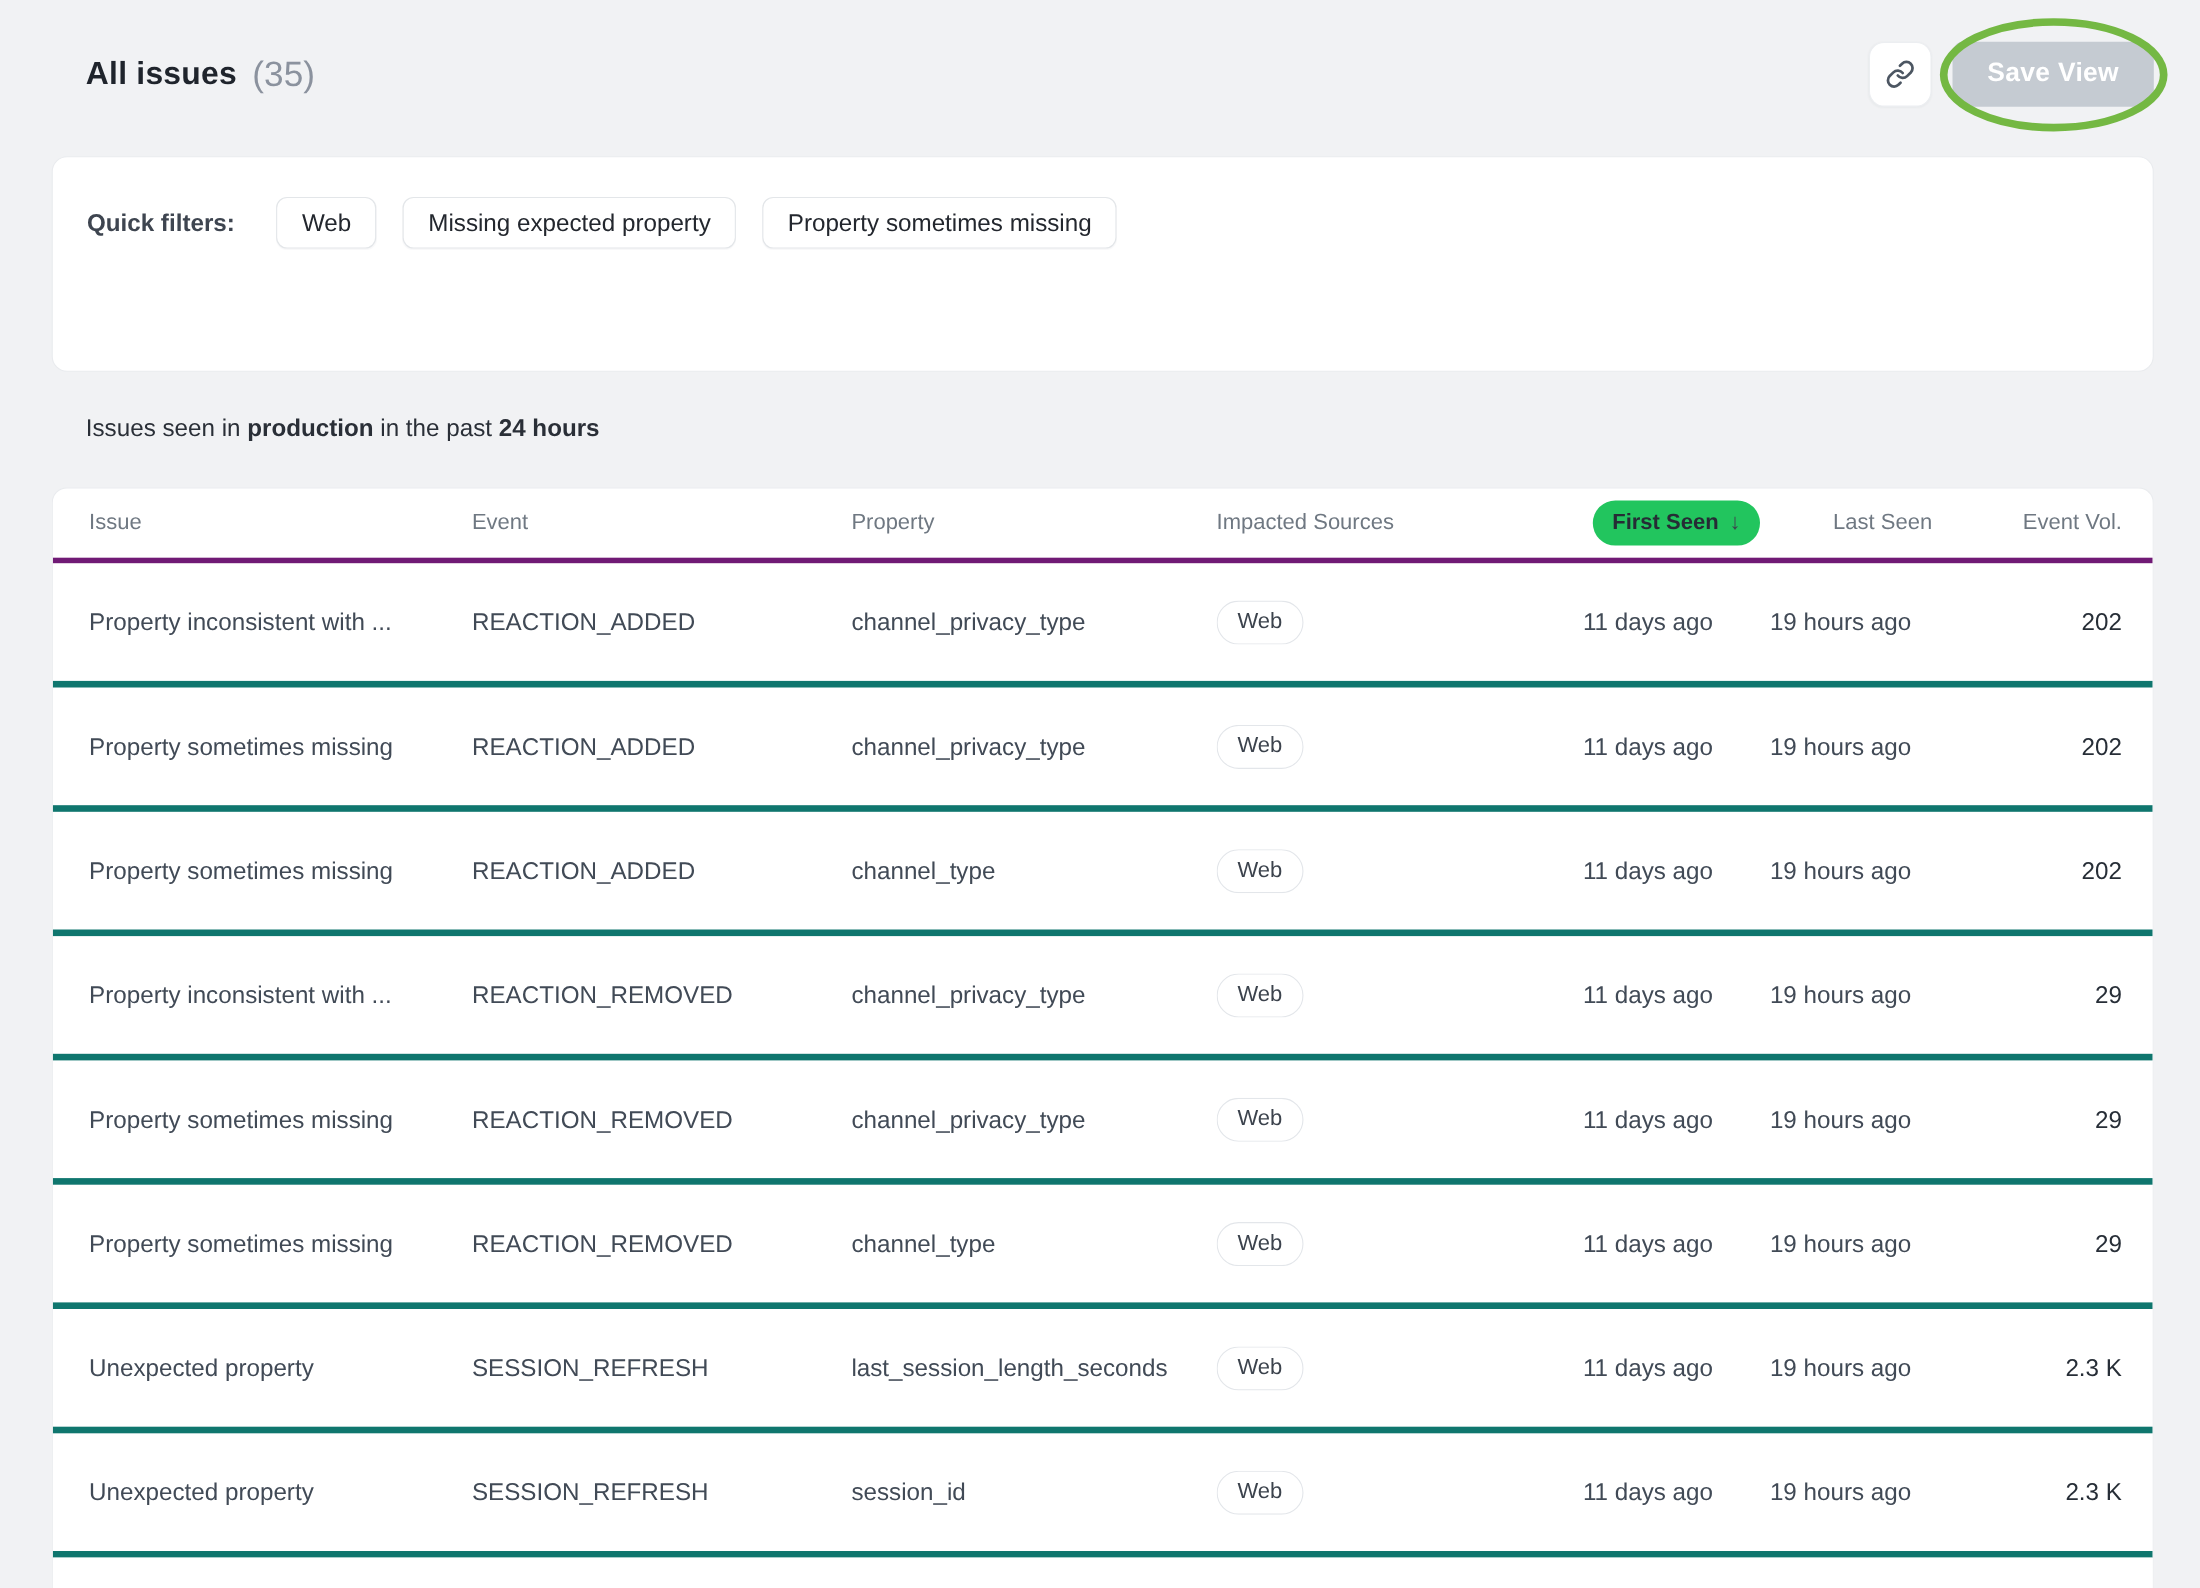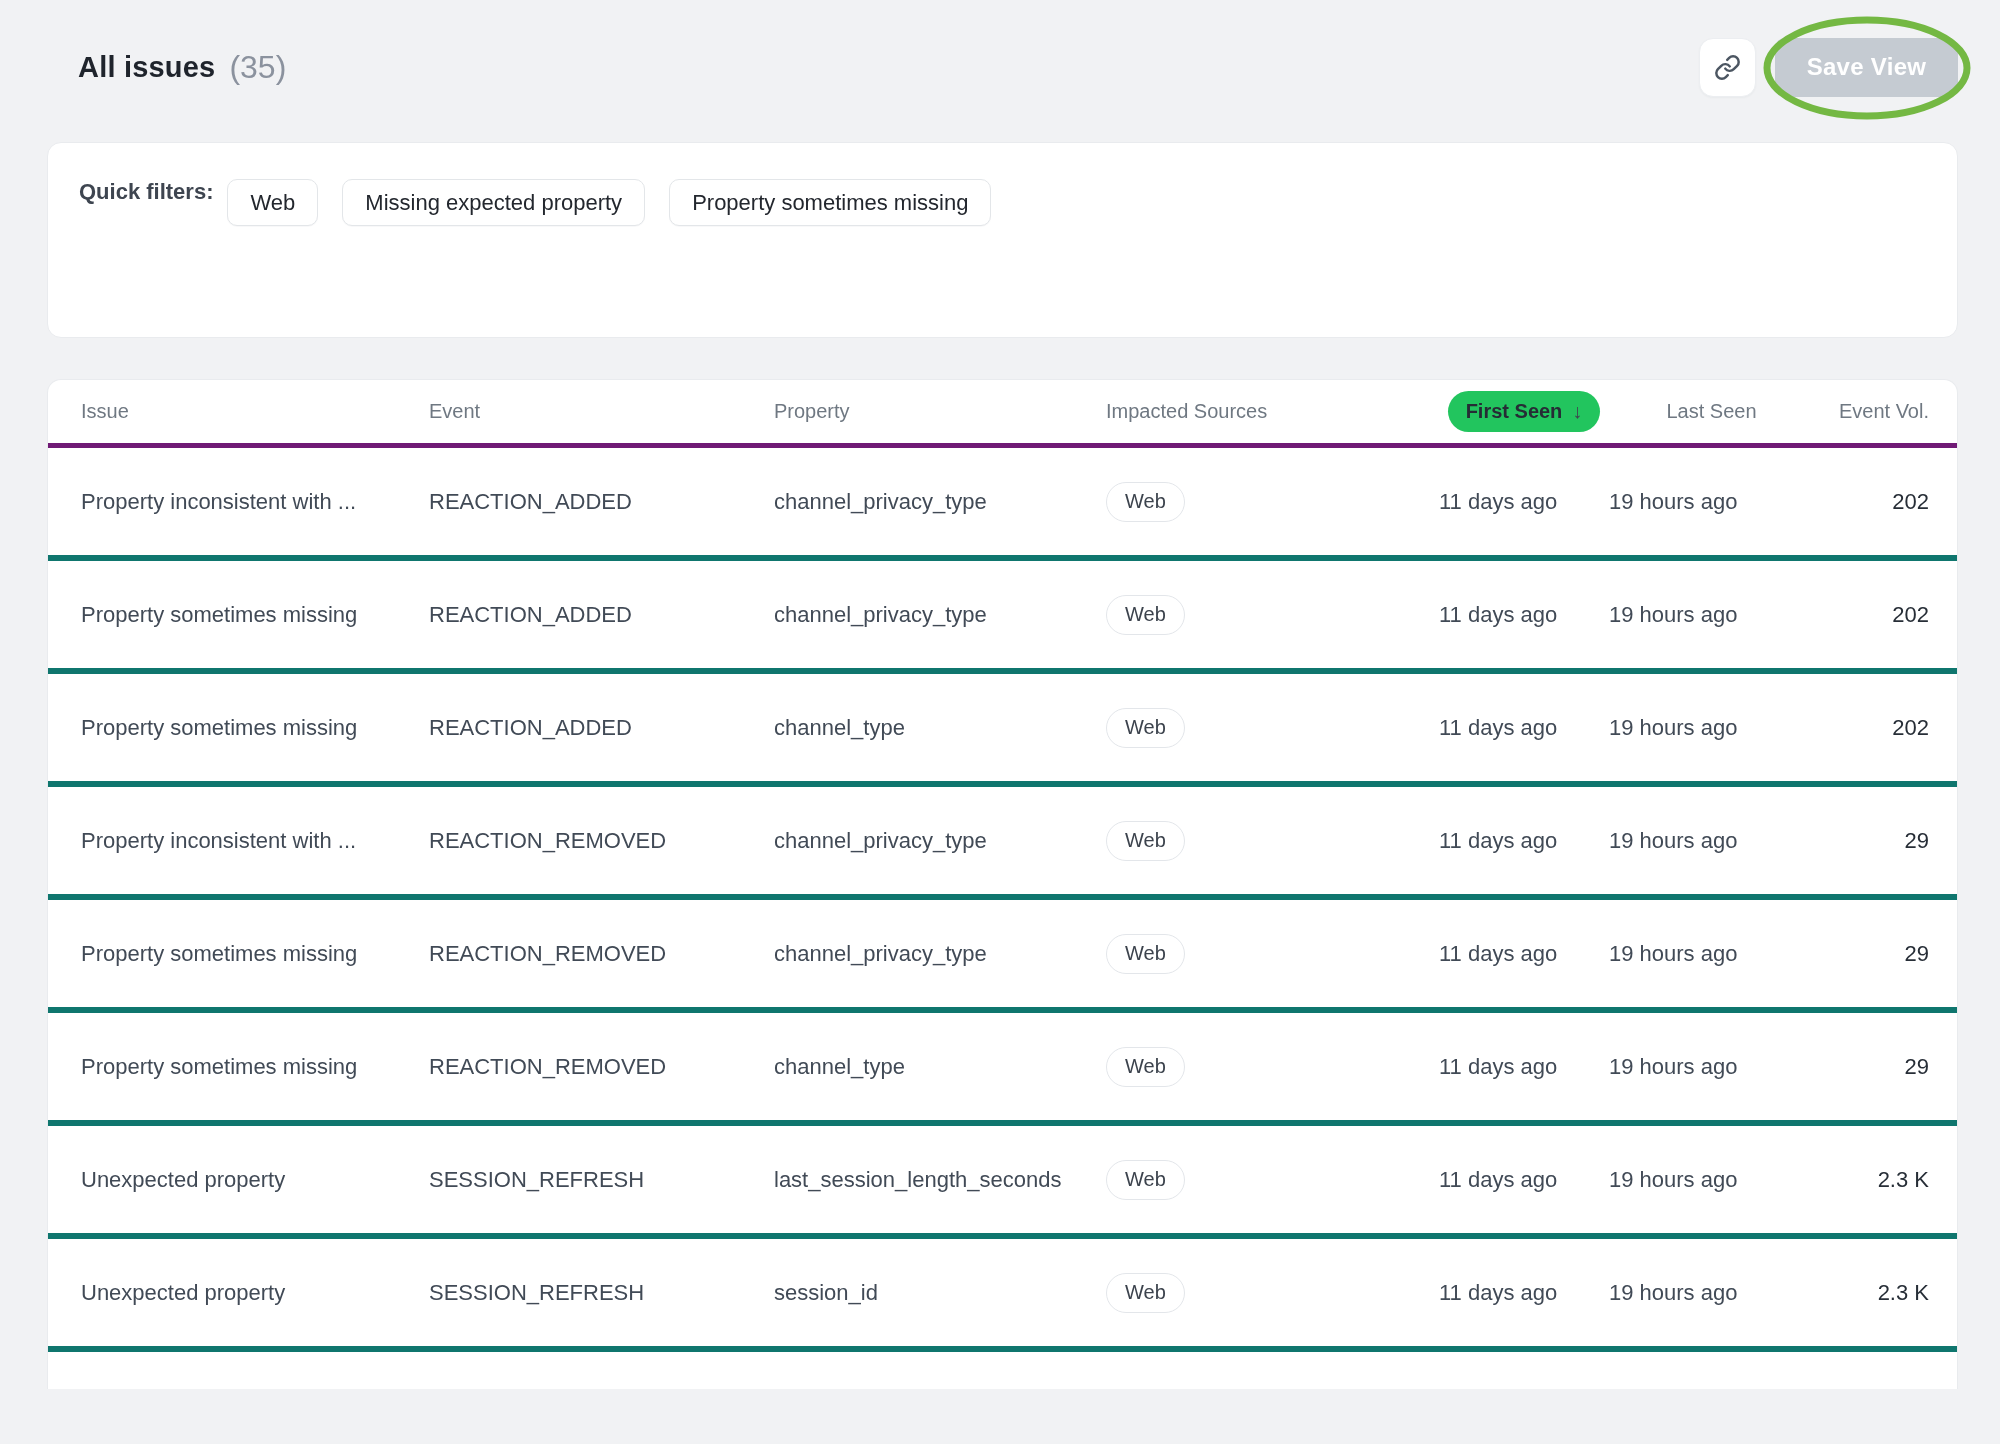--- a/index.html
+++ b/index.html
@@ -28,21 +28,21 @@
     border: none; border-radius: 10px; font-family: inherit;
     font-size: 24px; font-weight: 700; letter-spacing: 0.3px; cursor: default;
   }
   .annotation-svg { position: absolute; left: -12px; top: -22px; pointer-events: none; overflow: visible; }
 
   
   .filters-card {
     margin-top: 45px; height: 196px; background: #ffffff;
     border: 1px solid #e9ebee; border-radius: 14px; padding: 36px 31px 0 31px;
   }
-  .chips-row { display: flex; align-items: flex-start; gap: 12px; }
+  .chips-row { display: flex; align-items: center; gap: 36px; }
   .qf-label { font-size: 22px; font-weight: 700; color: #3e4550; margin-right: 2px; }
   .chip {
     display: inline-flex; align-items: center; height: 47px; padding: 0 22px;
     background: #ffffff; border: 1px solid #e3e6e9; border-radius: 10px;
     font-size: 22px; color: #23272e; cursor: pointer; white-space: nowrap;
     box-shadow: 0 1px 1px rgba(30,40,60,0.03);
   }
   .filter-actions { margin-top: 33px; display: flex; align-items: center; gap: 60px; }
   .add-filter {
     display: flex; align-items: center; gap: 24px; background: none; border: none;
@@ -121,20 +121,21 @@
     <div class="chips-row">
       <span class="qf-label">Quick filters:</span>
       <div id="chips" style="display:flex; gap:24px;">
           <span class="chip">Web</span>
           <span class="chip">Missing expected property</span>
           <span class="chip">Property sometimes missing</span>
         </div>
     </div>
   </section>
 
+  <p class="summary"><span>Issues seen in </span><b>production</b><span> in the past </span><b>24 hours</b></p>
 
   <section class="table-card">
     <div class="tgrid thead">
       <div class="th">Issue</div>
       <div class="th">Event</div>
       <div class="th">Property</div>
       <div class="th">Impacted Sources</div>
       <div class="th th-first">
         <span class="sort-pill">
           <span>First Seen</span>

